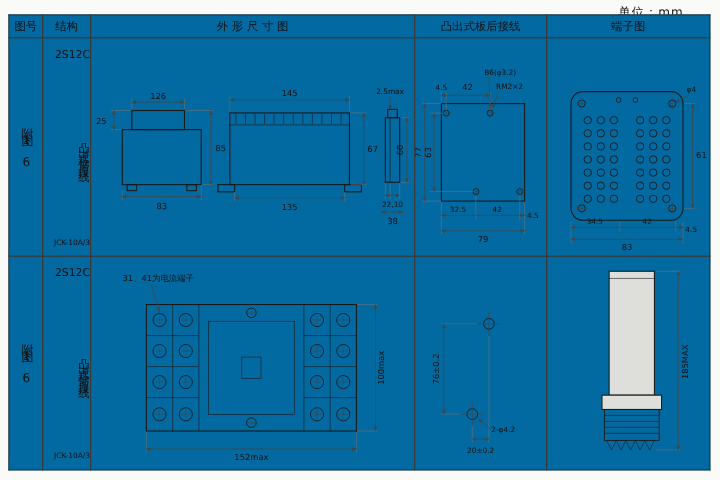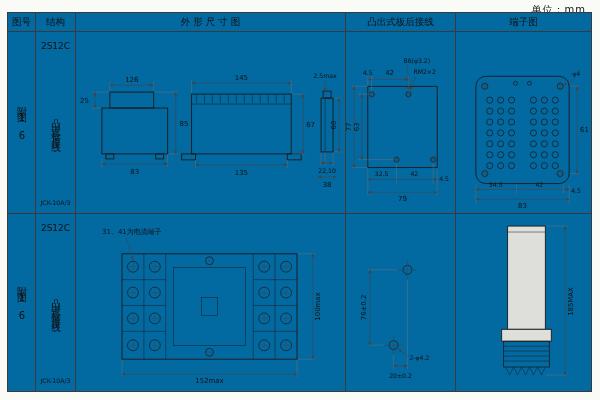--- a/index.html
+++ b/index.html
@@ -1,25 +1,25 @@
 <!DOCTYPE html>
 <html><head>
 <meta charset="utf-8">
 <style>
   html,body{margin:0;padding:0}
   body{width:600px;height:400px;background:#fafaf7;font-family:"DejaVu Sans","Liberation Sans",sans-serif;color:#111;position:relative;overflow:hidden}
-  .unit{position:absolute;top:3px;right:14px;font-size:10px;letter-spacing:1px}
+  .unit{position:absolute;top:3px;right:30px;font-size:10px;letter-spacing:1px}
   table.sheet{position:absolute;top:12px;left:7px;border-collapse:collapse;table-layout:fixed;background:#0369a1}
   .sheet th,.sheet td{border:1px solid #3a3a3a;padding:0;overflow:hidden;vertical-align:top}
   .sheet th{font-weight:normal;font-size:9.5px;height:18px;vertical-align:middle}
   .r1{height:181px}
   .r2{height:177px}
   .figcol{display:flex;align-items:center;justify-content:center}
   .vfig{writing-mode:vertical-lr;text-orientation:upright;font-size:10px;letter-spacing:7px}
-  .structcol{display:flex;flex-direction:column;align-items:center;justify-content:space-between;padding:9px 0 7px;box-sizing:border-box}
+  .structcol{display:flex;flex-direction:column;align-items:flex-end;justify-content:space-between;padding:9px 0 7px;box-sizing:border-box}
   .model{font-size:9px}
   .vstruct{writing-mode:vertical-lr;text-orientation:upright;font-size:9.5px;letter-spacing:4px}
   .typecode{font-size:6.2px}
   svg{display:block}
   .ln{stroke:#1a1a1a;stroke-width:0.9;fill:none}
   .lt{stroke:#1a1a1a;stroke-width:0.5;fill:none}
   .dl{stroke:#444;stroke-width:0.55;fill:none}
   .ext{stroke:#777;stroke-width:0.45;fill:none}
   .sc{stroke:#1a1a1a;stroke-width:0.75;fill:none}
   .cx{stroke:#444;stroke-width:0.5;fill:none}

